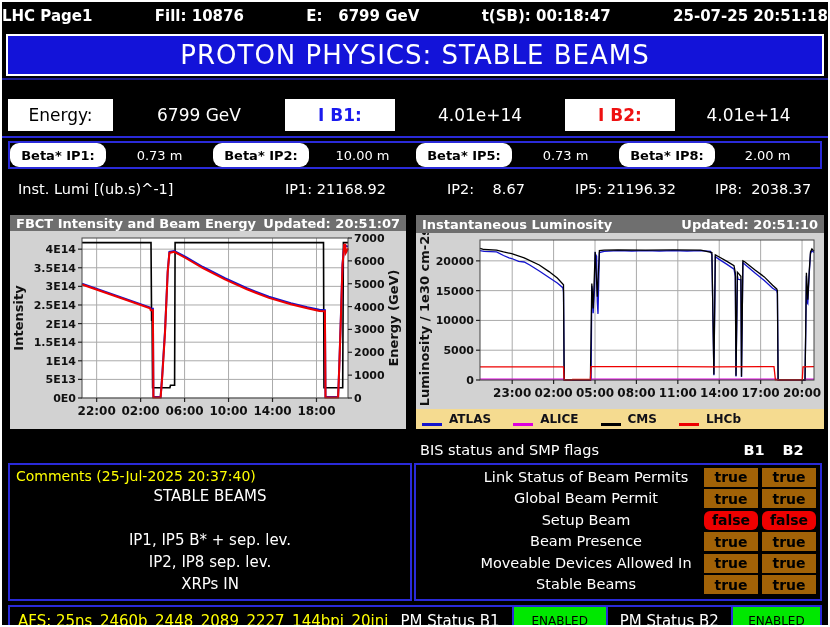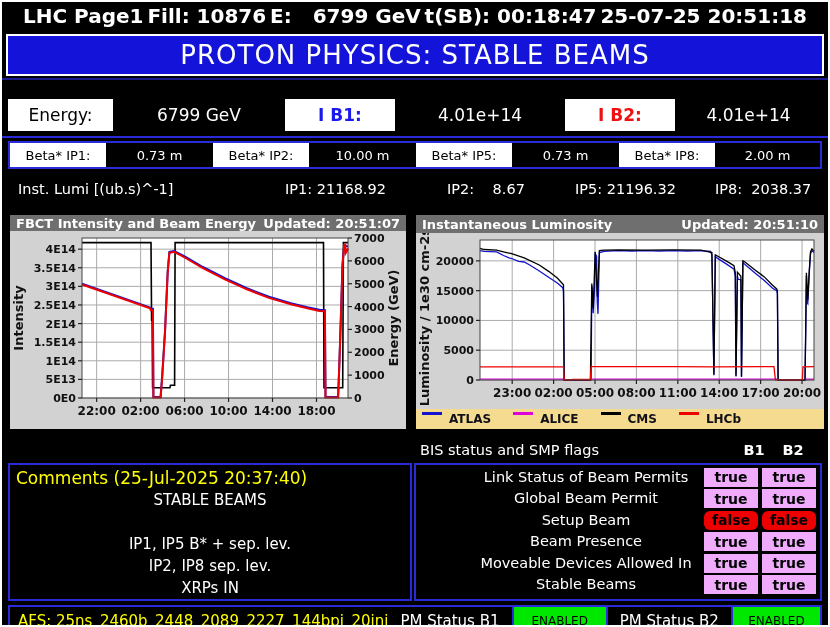--- a/index.html
+++ b/index.html
@@ -3,68 +3,68 @@
 <meta charset="utf-8">
 <style>
   html,body{margin:0;padding:0;background:#222;}
   .screen{
     position:relative;width:830px;height:627px;box-sizing:border-box;
     background:#000;border:2px solid #fff;
     font-family:"DejaVu Sans","Liberation Sans",sans-serif;color:#fff;overflow:hidden;
   }
   
   .topbar{height:28px;display:flex;align-items:center;justify-content:space-between;
-    padding:0 21px;font-size:20px;font-weight:bold;white-space:pre;}
+    padding:0 0;font-size:15px;font-weight:bold;white-space:pre;}
   
   .banner{margin:4px 4px 0;height:38px;background:#1313d9;border:2px solid #fff;
     display:flex;align-items:center;justify-content:center;font-size:26px;letter-spacing:1px;}
   .navy-line{margin-top:2px;height:2px;background:#1c1c90;}
   
   .beam-row{margin:19px 6px 0;height:32px;display:grid;
     grid-template-columns:105px 172px 110px 170px 110px 1fr;}
   .beam-row .cell{display:flex;align-items:center;justify-content:center;font-size:17px;white-space:pre;}
   .lab{background:#fff;color:#000;}
   .val{background:#000;color:#fff;}
   .blue-line{margin-top:5px;height:2px;background:#2a2ad9;}
   
   .beta-row{margin:3px 6px 0;height:24px;border:2px solid #2a2ad9;display:grid;
     grid-template-columns:96px 107px 96px 107px 96px 107px 96px 1fr;}
   .beta-row .cell{display:flex;align-items:center;justify-content:center;font-size:13px;}
-  .beta-row .lab{font-weight:normal;}
+  .beta-row .lab{font-weight:bold;border-radius:9px;}
   
   .lumi-row{position:relative;height:42px;font-size:14.5px;}
   .lumi-row span{position:absolute;top:12px;white-space:pre;}
   
   .charts-row{margin:4px 8px 0;height:214px;display:flex;gap:10px;}
   .chart-panel{background:#d2d2d2;display:flex;flex-direction:column;}
   .chart-panel.left{width:396px;}
   .chart-panel.right{flex:1;}
   .chart-title{height:20px;background:#6f6f6f;color:#fff;font-size:13px;font-weight:bold;
     display:flex;align-items:center;justify-content:space-between;padding:0 6px;}
   .chart-body{flex:1;}
   .legend-strip{height:22px;background:#f5db90;display:flex;align-items:center;padding:0 6px;}
-  .legend-entry{display:flex;align-items:flex-start;margin-right:22px;}
+  .legend-entry{display:flex;align-items:flex-end;margin-right:22px;}
   .legend-swatch{width:20px;height:3px;margin-right:7px;}
   .legend-label{font-size:12px;font-weight:bold;color:#101018;}
   
   .bis-header{position:relative;margin:12px 6px 0;height:20px;font-size:14.5px;}
   .bis-header .bis-title{position:absolute;left:412px;top:1px;}
   .bis-header .colhead{position:absolute;top:1px;width:54px;text-align:center;font-weight:bold;}
   .boxes-row{margin:2px 6px 0;height:138px;display:flex;gap:2px;}
   .comments-box{width:404px;box-sizing:border-box;border:2px solid #2a2ad9;padding:3px 6px;}
-  .comments-title{color:#ffff00;font-size:17px;margin-bottom:1px;}
+  .comments-title{color:#ffff00;font-size:14px;margin-bottom:1px;}
   .comment-line{color:#fff;font-size:15px;text-align:center;min-height:22px;line-height:22px;}
   .bis-box{flex:1;box-sizing:border-box;border:2px solid #2a2ad9;
     display:flex;flex-direction:column;justify-content:space-evenly;padding:2px 0;}
   .bis-row{position:relative;height:21px;}
   .bis-row .label{position:absolute;left:60px;width:220px;top:1px;text-align:center;font-size:14.5px;}
   .chip{position:absolute;top:0;width:54px;height:19px;display:flex;align-items:center;justify-content:center;
     color:#000;font-size:14px;font-weight:bold;}
   .chip.b1{left:288px;} .chip.b2{left:346px;}
-  .chip.green{background:#f0abfc;} .chip.red{background:#ee0000;border-radius:6px;}
+  .chip.green{background:#a16207;} .chip.red{background:#ee0000;border-radius:6px;}
   
   .footer-bar{margin:4px 6px;height:28px;border:2px solid #2a2ad9;display:flex;align-items:center;justify-content:space-between;}
   .afs{flex:1;color:#ffff00;font-size:15px;padding-left:8px;white-space:pre;}
   .pm-label{font-size:15px;padding:0 12px;white-space:pre;}
   .pm-chip{height:28px;display:flex;align-items:center;justify-content:center;
     background:#00e800;color:#000;font-size:12px;font-weight:normal;
     border-left:2px solid #2a2ad9;border-right:2px solid #2a2ad9;box-sizing:border-box;}
   .pm-chip.one{width:112px;} .pm-chip.two{width:104px;border-right:none;}
   svg text{font-family:"DejaVu Sans","Liberation Sans",sans-serif;}
 </style>

